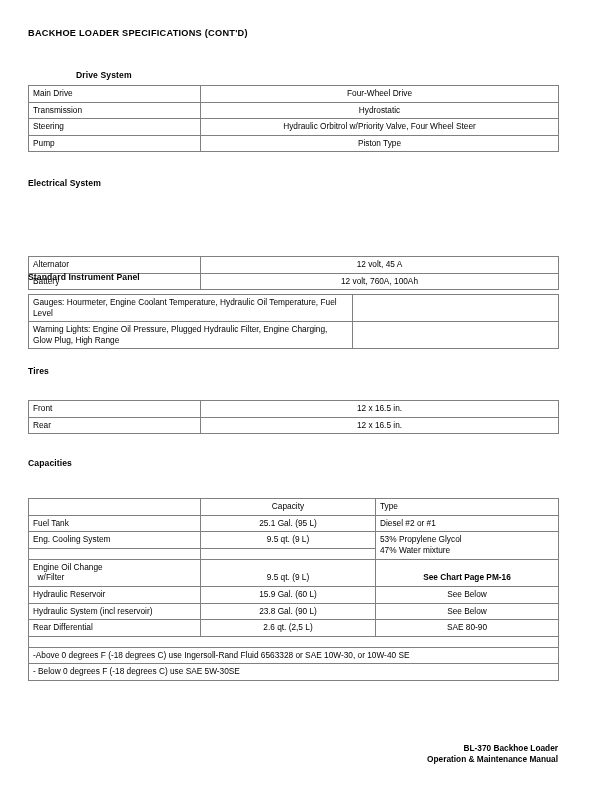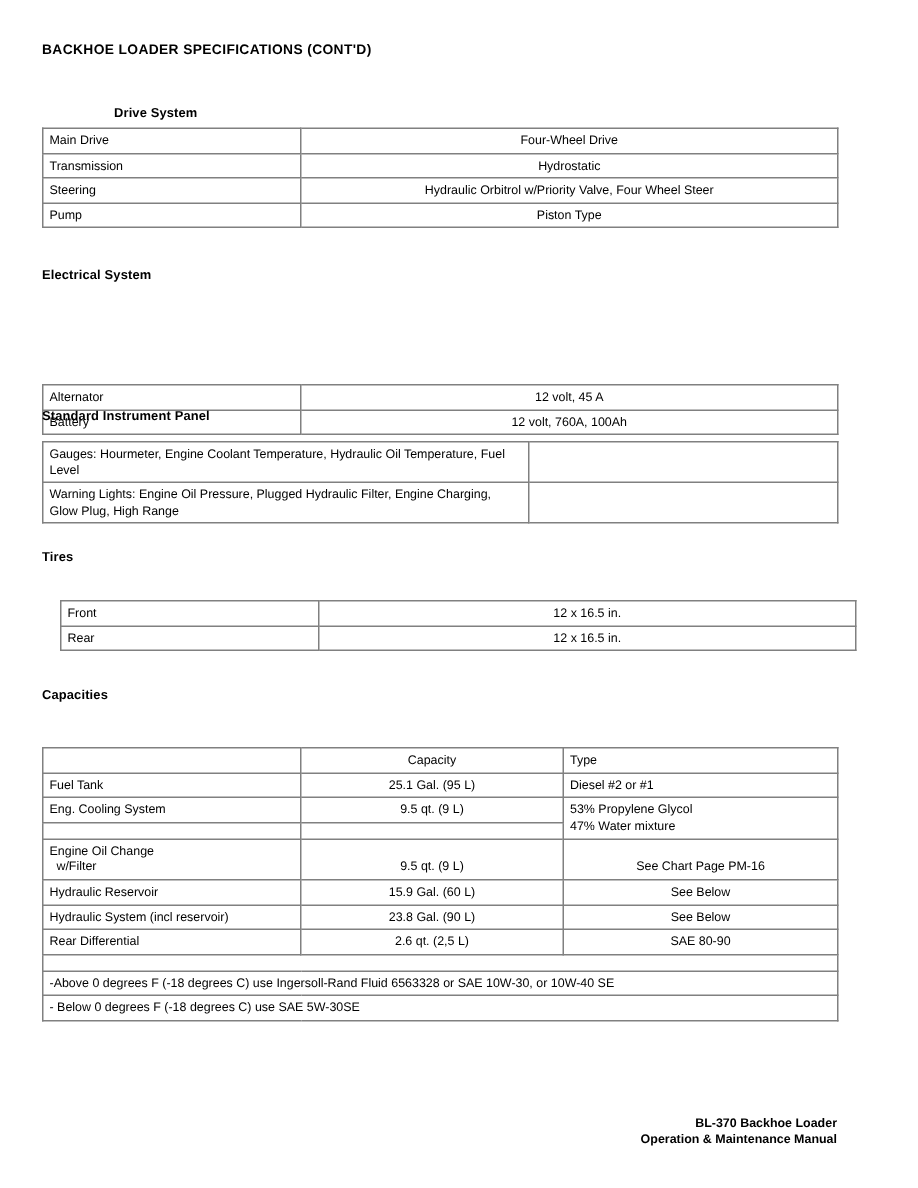--- a/index.html
+++ b/index.html
@@ -149,21 +149,21 @@
       </tr>
       <tr>
         <td class="l cell-tall">Warning Lights: Engine Oil Pressure, Plugged Hydraulic Filter, Engine Charging, Glow Plug, High Range</td>
         <td class="l cell-tall"></td>
       </tr>
     </tbody>
   </table>
 
   <div class="sec-head" style="top:366px;">Tires</div>
 
-  <table class="tbl" style="top:400px;margin-left:12px;">
+  <table class="tbl" style="top:400px;">
     <colgroup>
         <col style="width:172px;">
         <col style="width:358px;">
       </colgroup>
     <tbody>
       <tr>
         <td class="l">Front</td>
         <td class="c">12 x 16.5 in.</td>
       </tr>
       <tr>
@@ -208,21 +208,21 @@
         <td class="l"></td>
         <td class="c"></td>
       </tr>
 
       <tr>
         <td class="l cell-tall">
           <div>Engine Oil Change</div>
           <div style="white-space:pre;">  w/Filter</div>
         </td>
         <td class="c cell-tall" style="vertical-align:bottom;">9.5 qt. (9 L)</td>
-        <td class="c cell-tall" style="vertical-align:bottom;">See Chart Page PM-16</td>
+        <td class="c cell-tall" style="vertical-align:bottom;font-weight:bold;">See Chart Page PM-16</td>
       </tr>
 
       <tr>
         <td class="l">Hydraulic Reservoir</td>
         <td class="c">15.9 Gal. (60 L)</td>
         <td class="c">See Below</td>
       </tr>
 
       <tr>
         <td class="l">Hydraulic System (incl reservoir)</td>

